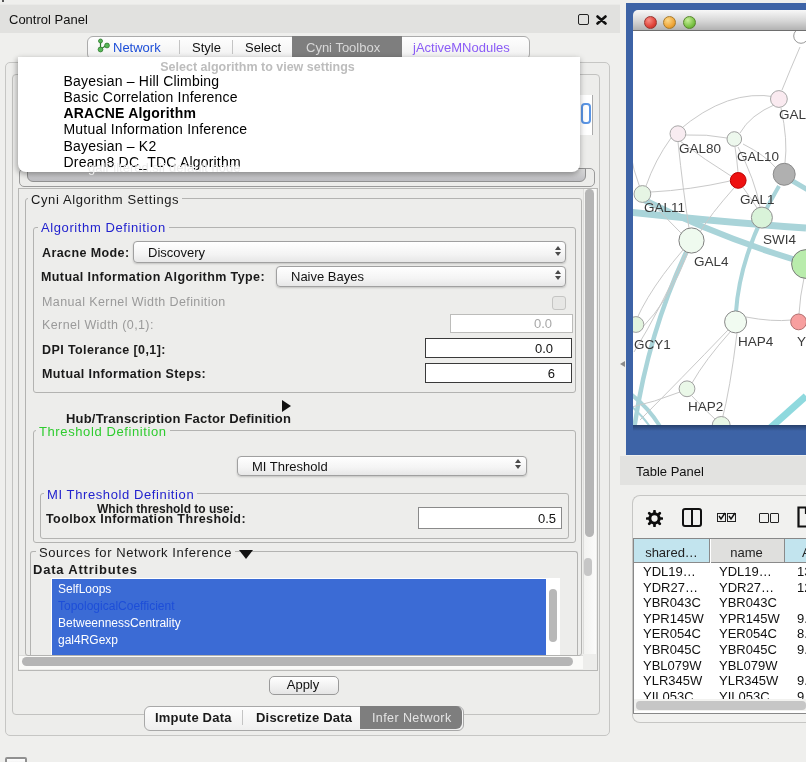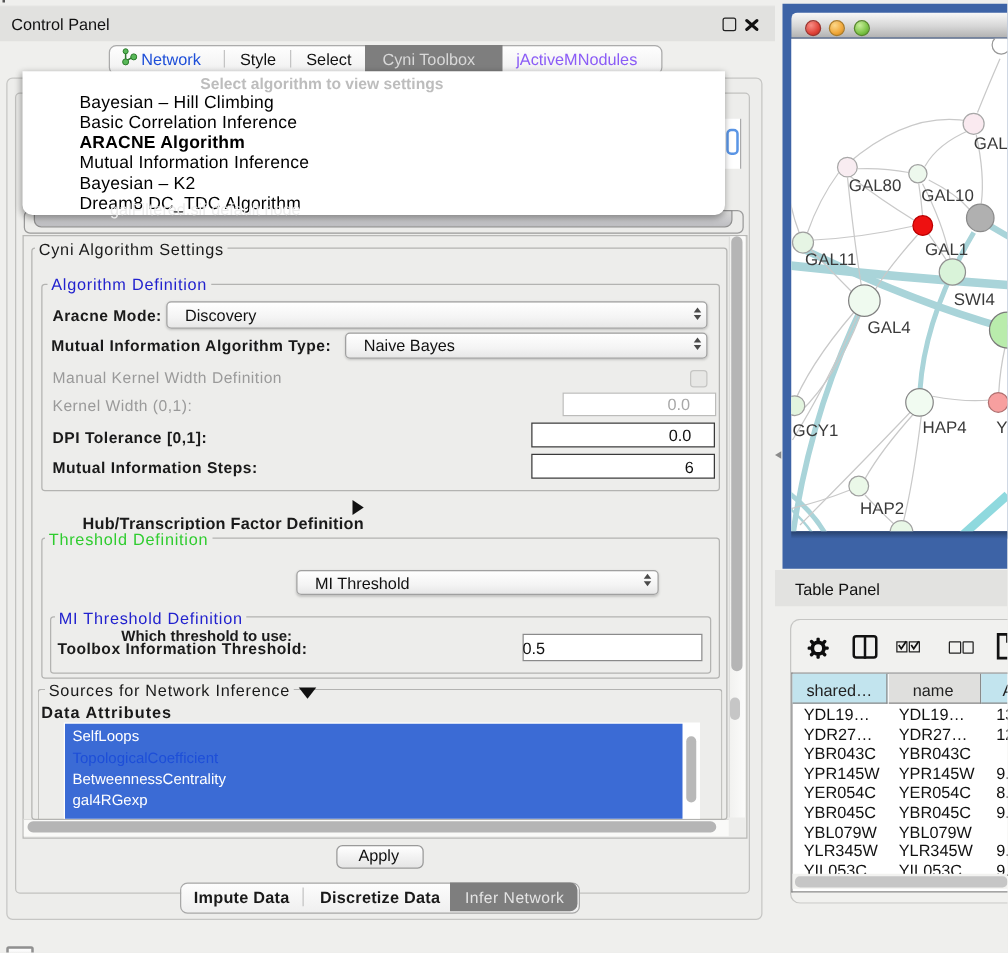--- a/index.html
+++ b/index.html
@@ -115,21 +115,21 @@
       <div class="u"></div>
       <div class="d"></div>
     </div>
 </div>
 
 <div class="gbox" style="left:40px;top:493px;width:527px;height:44px;"></div>
 <div class="gtitle" style="left:44px;top:487px;color:#2222CE;">MI Threshold Definition</div>
 
 <div class="lbl" style="left:46px;top:512px;">Toolbox Information Threshold:</div>
 <div class="abs" style="left:418px;top:507px;width:142px;height:20px;background:#fff;border:1px solid #8a8a8a;"></div>
-<div class="abs" style="left:418px;top:511px;width:138px;text-align:left;font-size:13px;color:#111;">0.5</div>
+<div class="abs" style="left:418px;top:511px;width:138px;text-align:right;font-size:13px;color:#111;">0.5</div>
 
 <div class="gbox" style="left:30px;top:551px;width:546px;height:104px;border-bottom:none;border-radius:3px 3px 0 0;"></div>
 <div class="gtitle" style="left:36px;top:545px;color:#1a1a1a;">Sources for Network Inference</div>
 <div class="abs" style="left:239px;top:550px;width:0;height:0;border-left:7px solid transparent;border-right:7px solid transparent;border-top:9px solid #111;"></div>
 <div class="lbl" style="left:33px;top:562px;font-size:13px;letter-spacing:0.8px;">Data Attributes</div>
 
 <div class="abs" style="left:51px;top:578px;width:509px;height:77px;background:#fff;"></div>
 <div class="abs" style="left:52px;top:579px;width:494px;height:76px;background:#3B6BD5;"></div>
 <div class="abs" style="left:58px;top:582px;font-size:12px;color:#fff;">SelfLoops</div>
 <div class="abs" style="left:58px;top:599px;font-size:12px;color:#1d4ed8;">TopologicalCoefficient</div>

